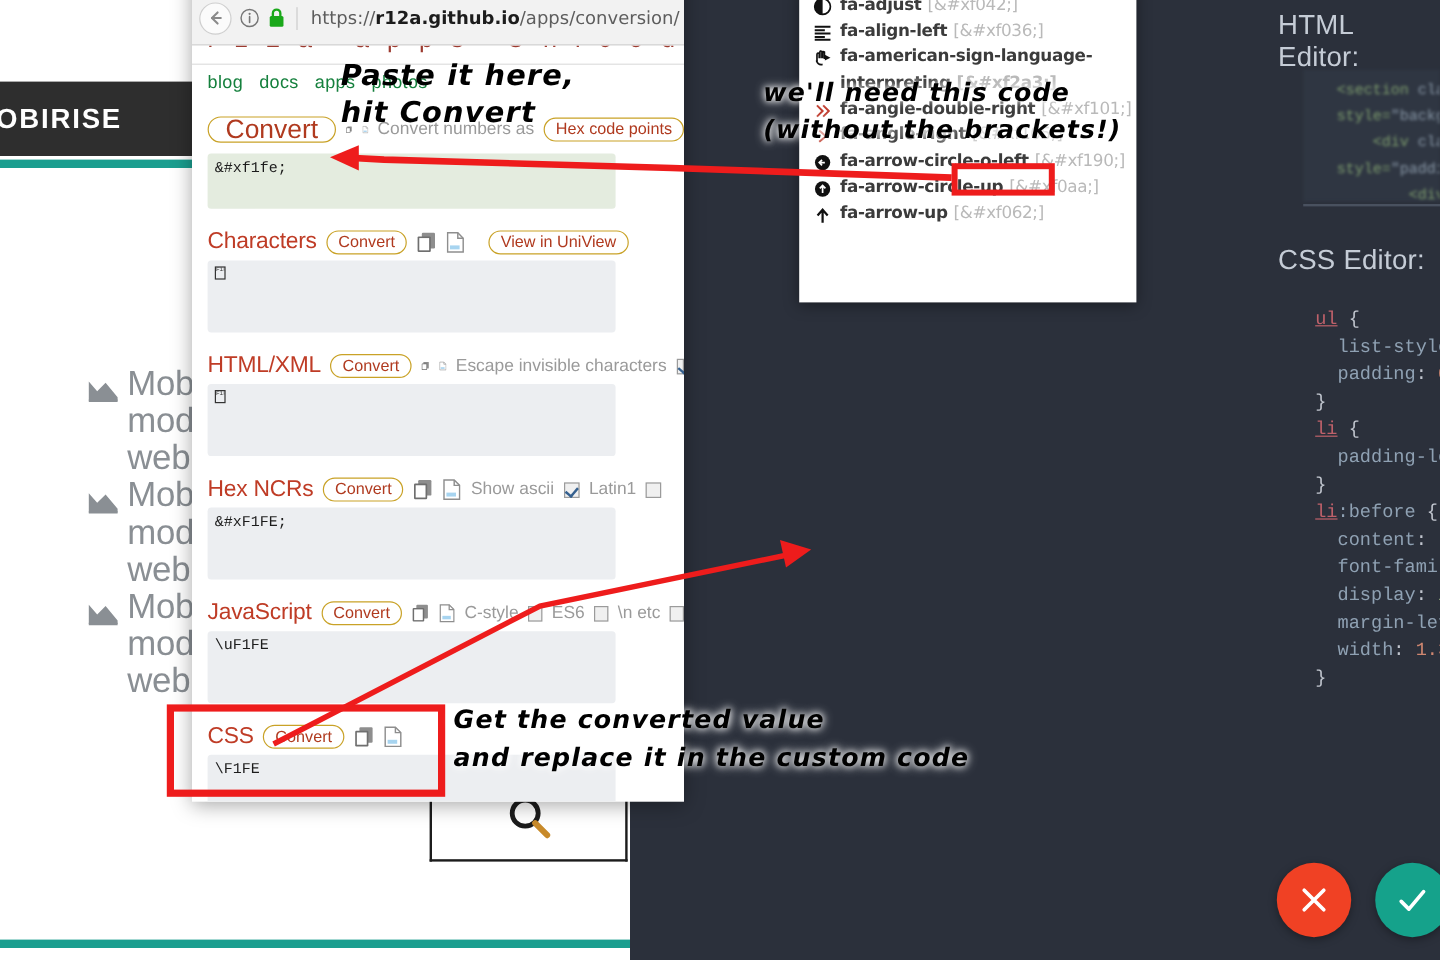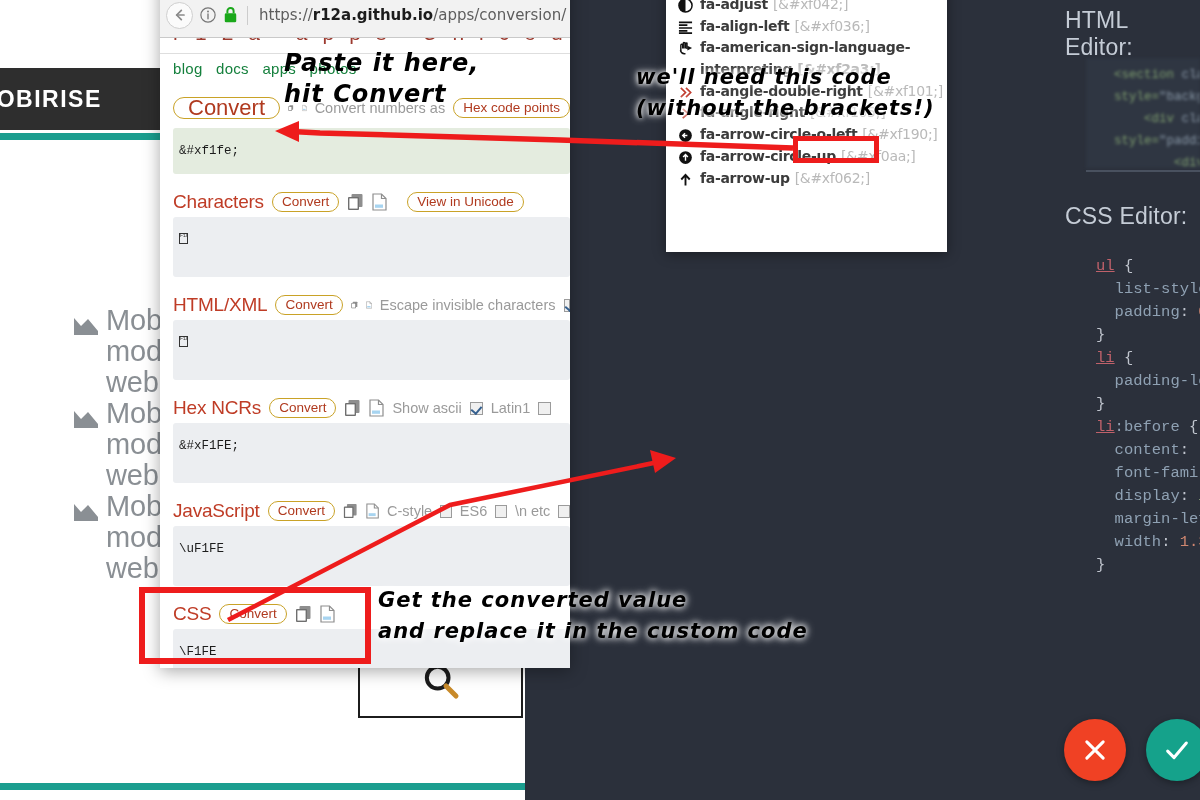--- a/index.html
+++ b/index.html
@@ -273,28 +273,28 @@
   .cbox.on::after {
     content: "";
     position: absolute;
     left: 2px; top: 1px;
     width: 5px; height: 8px;
     border-right: 2px solid #35608f;
     border-bottom: 2px solid #35608f;
     transform: rotate(40deg);
   }
   .ta {
-    width: 397px;
+    width: 340px;
     background: #eceef1;
     border: none;
     border-radius: 3px;
     font-family: "Liberation Mono", monospace;
     font-size: 12.5px;
     color: #1c1c1c;
-    padding: 16px 6px;
+    padding: 5px 6px;
     resize: none;
     display: block;
     line-height: 15px;
     outline: none;
   }
   .ta.green { background: #e4ecdf; }
   .ta.h60 { height: 60px; }
   .ta.h46 { height: 46px; }
   .missing-glyph {
     display: inline-block;
@@ -542,21 +542,21 @@
         <svg class="icon-copy" viewBox="0 0 17 18">
           <rect x="4.5" y="1" width="11" height="13" rx="1" fill="#8e8e8e"></rect>
           <rect x="1" y="4" width="11" height="13" rx="1" fill="#6f6f6f"></rect>
           <rect x="2.4" y="5.4" width="8.2" height="10.2" fill="#ffffff"></rect>
         </svg>
         <svg class="icon-page" viewBox="0 0 15 18">
           <path d="M1 1 H9.5 L14 5.5 V17 H1 Z" fill="#ffffff" stroke="#8e8e8e" stroke-width="1.2"></path>
           <path d="M9.5 1 V5.5 H14" fill="none" stroke="#8e8e8e" stroke-width="1.2"></path>
           <rect x="3" y="11.5" width="8" height="3.3" fill="#a7d4f0"></rect>
         </svg>
-        <span class="pill" style="margin-left:12px">View in Unicode</span>
+        <span class="pill" style="margin-left:12px">View in UniView</span>
       </div>
       <div class="ta h60"><span class="missing-glyph">F1FE</span></div>
     </div>
 
     <div class="sect" style="margin-top:13px">
       <div class="sect-head">
         <span class="sect-title">HTML/XML</span>
         <span class="pill">Convert</span>
         <svg class="icon-copy" viewBox="0 0 17 18">
           <rect x="4.5" y="1" width="11" height="13" rx="1" fill="#8e8e8e"></rect>

